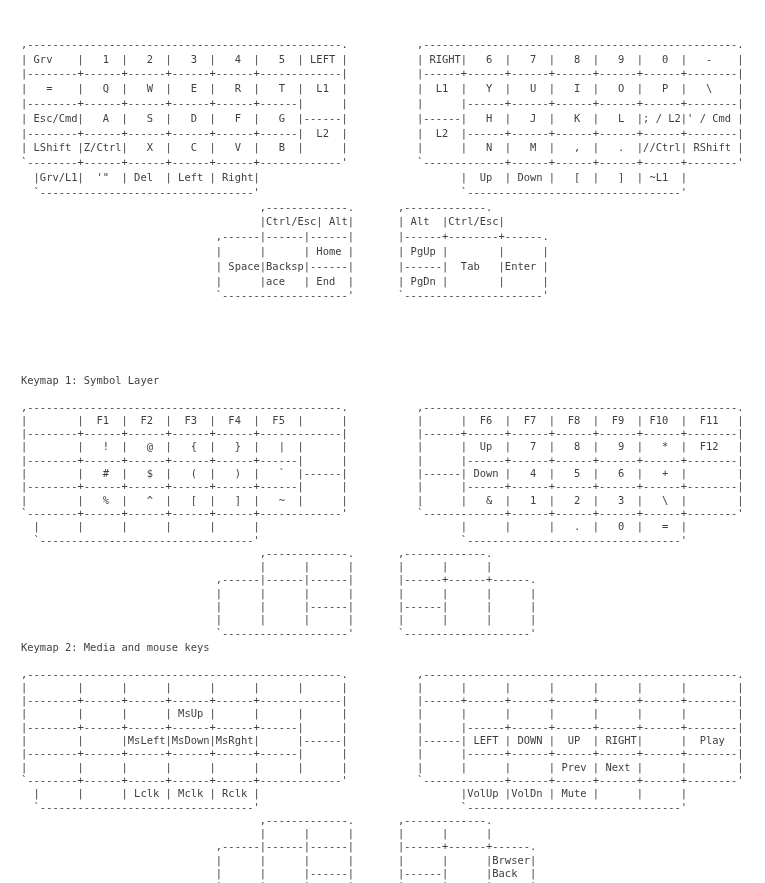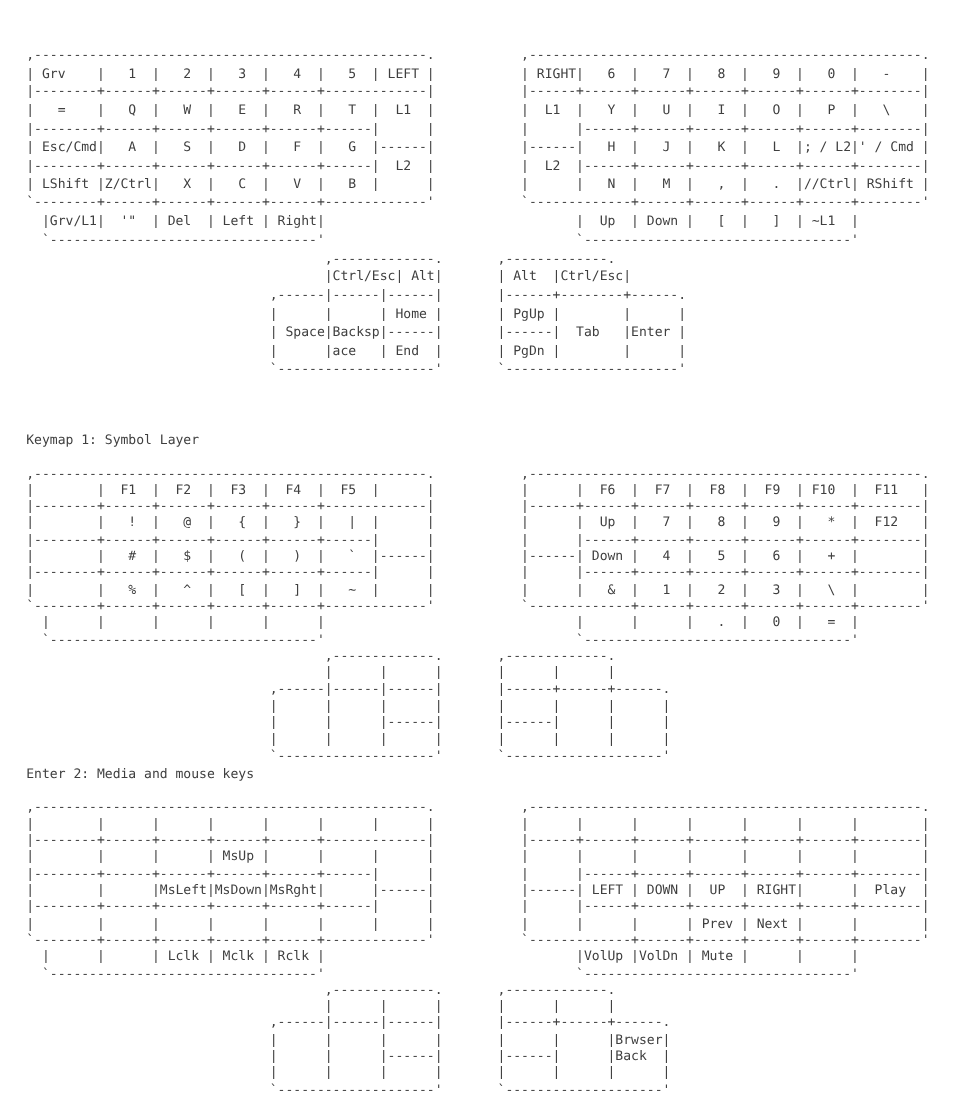--- a/index.html
+++ b/index.html
@@ -19,21 +19,21 @@
   }
   pre {
     margin: 0;
     font-family: "DejaVu Sans Mono", "Liberation Mono", monospace;
     font-size: 10.45px;
     color: #3f3f3f;
     white-space: pre;
   }
   #sec0 pre { line-height: 14.8px; }
   #sec0 .art { margin-top: 14.8px; }
-  #sec1 pre, #sec2 pre { line-height: 13.3px; }
+  #sec1 pre, #sec2 pre { line-height: 13.3px; margin-top: 28px; }
   #sec1 .art, #sec2 .art { margin-top: 13.3px; }
   #sec0 { top: 22px; }
   #sec1 { top: 346px; }
   #sec2 { top: 613px; }
 </style>
 </head>
 <body style="background: rgb(255, 255, 255);">
 
 <div id="sec0" class="keymap-section">
   <pre class="art" style="color: rgb(63, 63, 63);">,--------------------------------------------------.           ,--------------------------------------------------.
@@ -72,21 +72,21 @@
                                       ,-------------.       ,-------------.
                                       |      |      |       |      |      |
                                ,------|------|------|       |------+------+------.
                                |      |      |      |       |      |      |      |
                                |      |      |------|       |------|      |      |
                                |      |      |      |       |      |      |      |
                                `--------------------'       `--------------------'</pre>
 </div>
 
 <div id="sec2" class="keymap-section">
-  <pre class="title" style="color: rgb(63, 63, 63);">Enter 2: Media and mouse keys</pre>
+  <pre class="title" style="color: rgb(63, 63, 63);">Keymap 2: Media and mouse keys</pre>
   <pre class="art" style="color: rgb(63, 63, 63);">,--------------------------------------------------.           ,--------------------------------------------------.
 |        |      |      |      |      |      |      |           |      |      |      |      |      |      |        |
 |--------+------+------+------+------+-------------|           |------+------+------+------+------+------+--------|
 |        |      |      | MsUp |      |      |      |           |      |      |      |      |      |      |        |
 |--------+------+------+------+------+------|      |           |      |------+------+------+------+------+--------|
 |        |      |MsLeft|MsDown|MsRght|      |------|           |------| LEFT | DOWN |  UP  | RIGHT|      |  Play  |
 |--------+------+------+------+------+------|      |           |      |------+------+------+------+------+--------|
 |        |      |      |      |      |      |      |           |      |      |      | Prev | Next |      |        |
 `--------+------+------+------+------+-------------'           `-------------+------+------+------+------+--------'
   |      |      | Lclk | Mclk | Rclk |                                |VolUp |VolDn | Mute |      |      |

